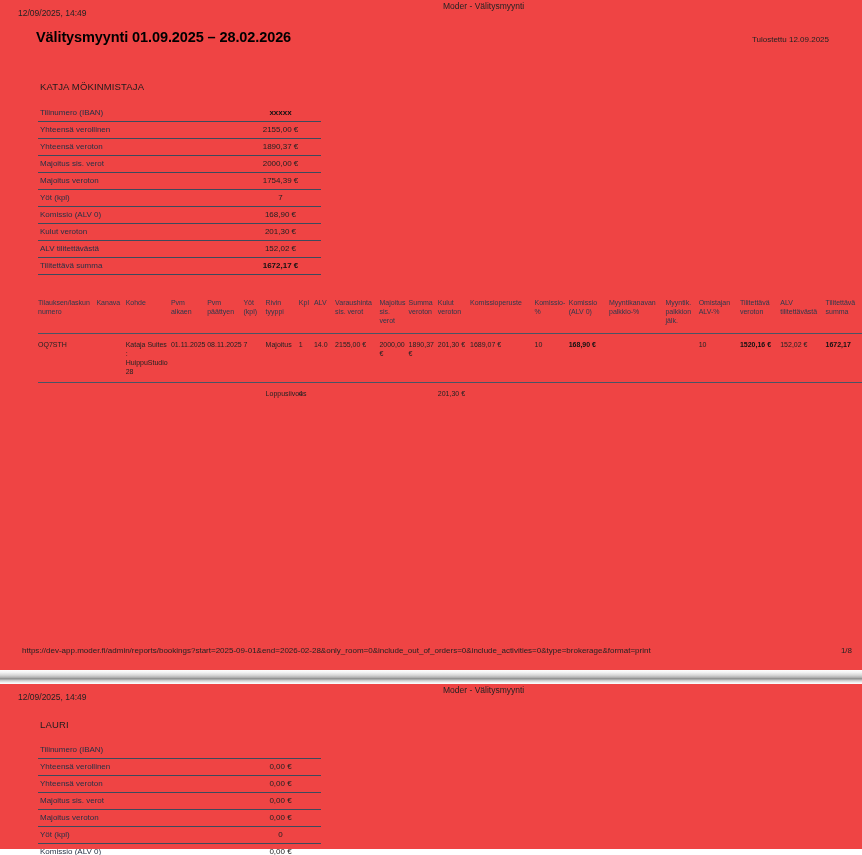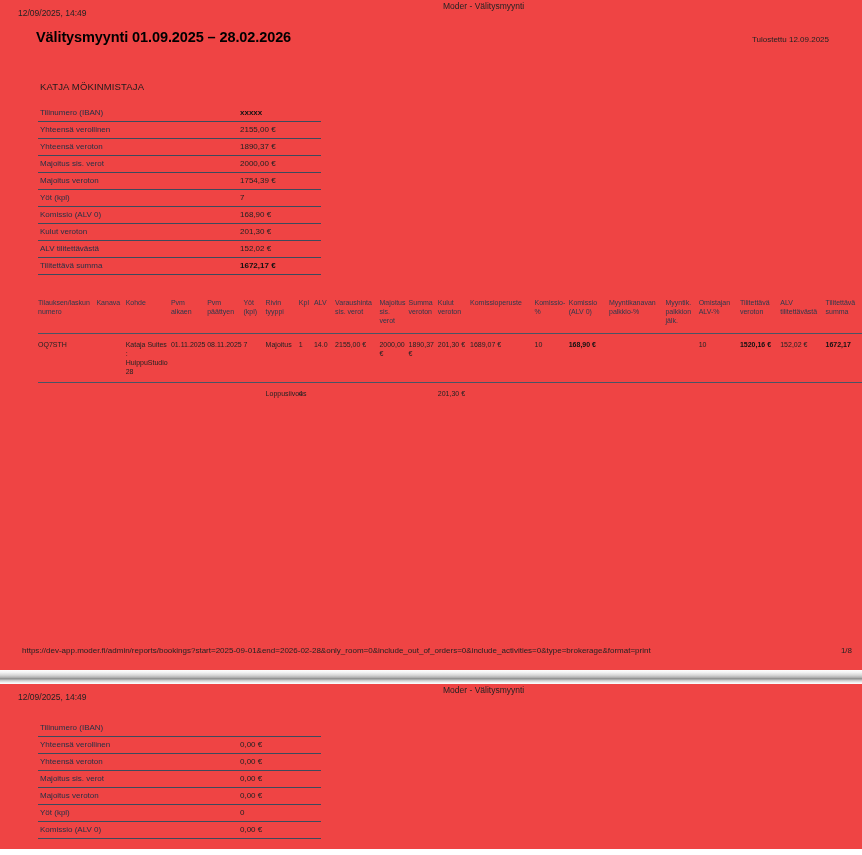--- a/index.html
+++ b/index.html
@@ -99,20 +99,21 @@
     vertical-align: bottom;
     line-height: 1.15;
   }
   table.summary td.lbl {
     font-weight: normal;
     color: #253246;
     width: 198px;
   }
   table.summary td.val {
     color: #222;
+    text-align: center;
   }
   table.summary tr.strong td.val { font-weight: bold; color: #111; }
   table.summary tr.last td { border-bottom: none; }
 
   
   .detail-wrap {
     margin: 24px 0 0 0;
     padding: 0 0 0 38px;
     width: 862px;
     box-sizing: border-box;
@@ -340,20 +341,21 @@
 
 <div class="page-separator"></div>
 
 <div class="page page-two">
 
   <div class="print-head">
     <span class="ph-left">12/09/2025, 14:49</span>
     <span class="ph-center">Moder - Välitysmyynti</span>
   </div>
 
+  <div class="owner-name">LAURI</div>
 
   <table class="summary">
     <tbody>
       <tr>
         <td class="lbl">Tilinumero (IBAN)</td>
         <td class="val"></td>
       </tr>
       <tr>
         <td class="lbl">Yhteensä verollinen</td>
         <td class="val">0,00 €</td>

